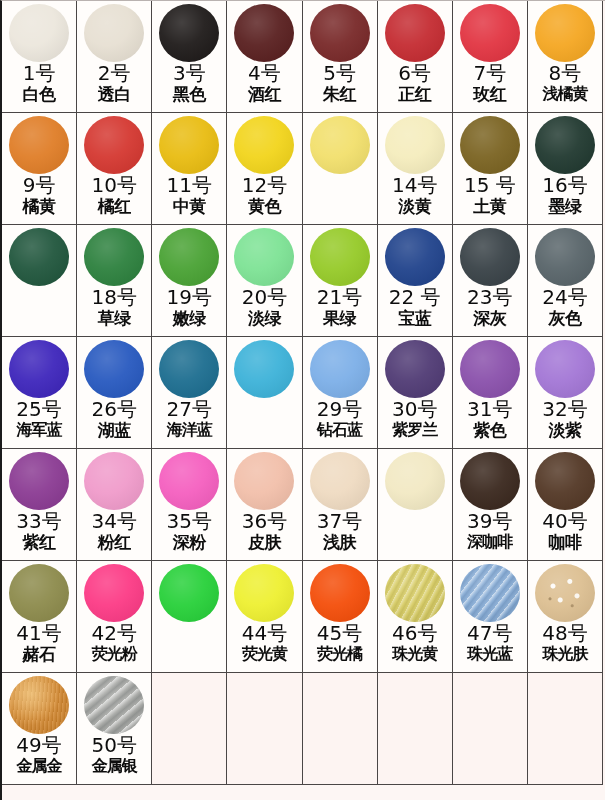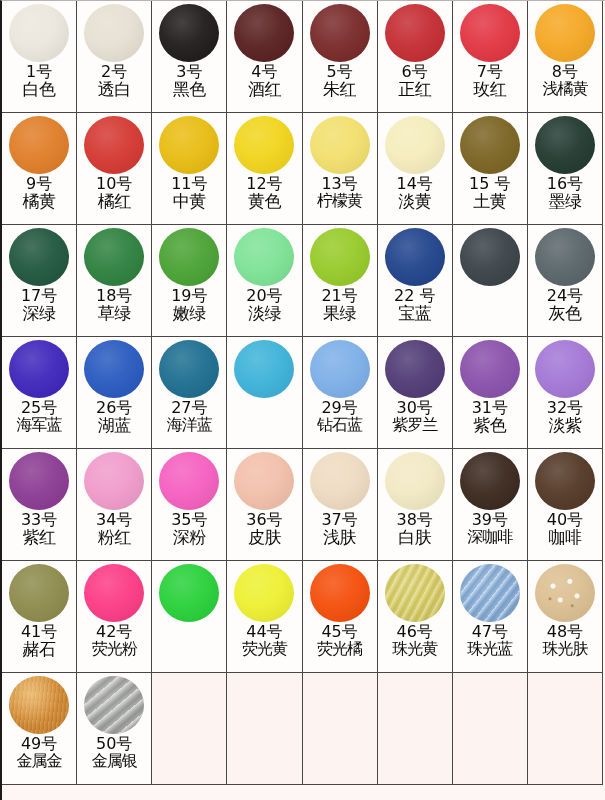--- a/index.html
+++ b/index.html
@@ -69,28 +69,28 @@
   }
   .label-block {
     width: 100%;
     text-align: center;
     line-height: 1.08;
     color: #0d0d0d;
     padding-bottom: 2px;
   }
   .label-num {
     display: block;
-    font-size: 16px;
+    font-size: 20px;
     letter-spacing: 0px;
     white-space: nowrap;
   }
   .label-name {
     display: block;
     font-size: 17px;
-    font-weight: 400;
+    font-weight: 700;
     letter-spacing: -0.5px;
     white-space: nowrap;
   }
   .label-name.long-name {
     font-size: 16px;
     letter-spacing: -1px;
   }
   .edge-shade {
     position: absolute;
     inset: 0;
@@ -238,24 +238,20 @@
           <span class="label-num">12号</span>
           <span class="label-name">黄色</span>
         </div>
       </div>
       <div class="swatch-cell">
         <div class="dot-wrap">
           <div class="color-dot" style="background: rgb(242, 224, 110);">
             <div class="edge-shade"></div>
           </div>
         </div>
-        <div class="label-block">
-          <span class="label-num">13号</span>
-          <span class="label-name long-name">柠檬黄</span>
-        </div>
       </div>
       <div class="swatch-cell">
         <div class="dot-wrap">
           <div class="color-dot" style="background: rgb(245, 237, 190);">
             <div class="edge-shade"></div>
           </div>
         </div>
         <div class="label-block">
           <span class="label-num">14号</span>
           <span class="label-name">淡黄</span>
@@ -282,24 +278,20 @@
           <span class="label-num">16号</span>
           <span class="label-name">墨绿</span>
         </div>
       </div>
       <div class="swatch-cell">
         <div class="dot-wrap">
           <div class="color-dot" style="background: rgb(35, 88, 63);">
             <div class="edge-shade"></div>
           </div>
         </div>
-        <div class="label-block">
-          <span class="label-num">17号</span>
-          <span class="label-name">深绿</span>
-        </div>
       </div>
       <div class="swatch-cell">
         <div class="dot-wrap">
           <div class="color-dot" style="background: rgb(47, 130, 64);">
             <div class="edge-shade"></div>
           </div>
         </div>
         <div class="label-block">
           <span class="label-num">18号</span>
           <span class="label-name">草绿</span>
@@ -348,20 +340,24 @@
           <span class="label-num">22 号</span>
           <span class="label-name">宝蓝</span>
         </div>
       </div>
       <div class="swatch-cell">
         <div class="dot-wrap">
           <div class="color-dot" style="background: rgb(59, 68, 73);">
             <div class="edge-shade"></div>
           </div>
         </div>
+        <div class="label-block">
+          <span class="label-num">23号</span>
+          <span class="label-name">深灰</span>
+        </div>
       </div>
       <div class="swatch-cell">
         <div class="dot-wrap">
           <div class="color-dot" style="background: rgb(90, 102, 107);">
             <div class="edge-shade"></div>
           </div>
         </div>
         <div class="label-block">
           <span class="label-num">24号</span>
           <span class="label-name">灰色</span>
@@ -504,24 +500,20 @@
         <div class="label-block">
           <span class="label-num">37号</span>
           <span class="label-name">浅肤</span>
         </div>
       </div>
       <div class="swatch-cell">
         <div class="dot-wrap">
           <div class="color-dot" style="background: rgb(242, 233, 196);">
             <div class="edge-shade"></div>
           </div>
-        </div>
-        <div class="label-block">
-          <span class="label-num">38号</span>
-          <span class="label-name">白肤</span>
         </div>
       </div>
       <div class="swatch-cell">
         <div class="dot-wrap">
           <div class="color-dot" style="background: rgb(60, 42, 32);">
             <div class="edge-shade"></div>
           </div>
         </div>
         <div class="label-block">
           <span class="label-num">39号</span>

